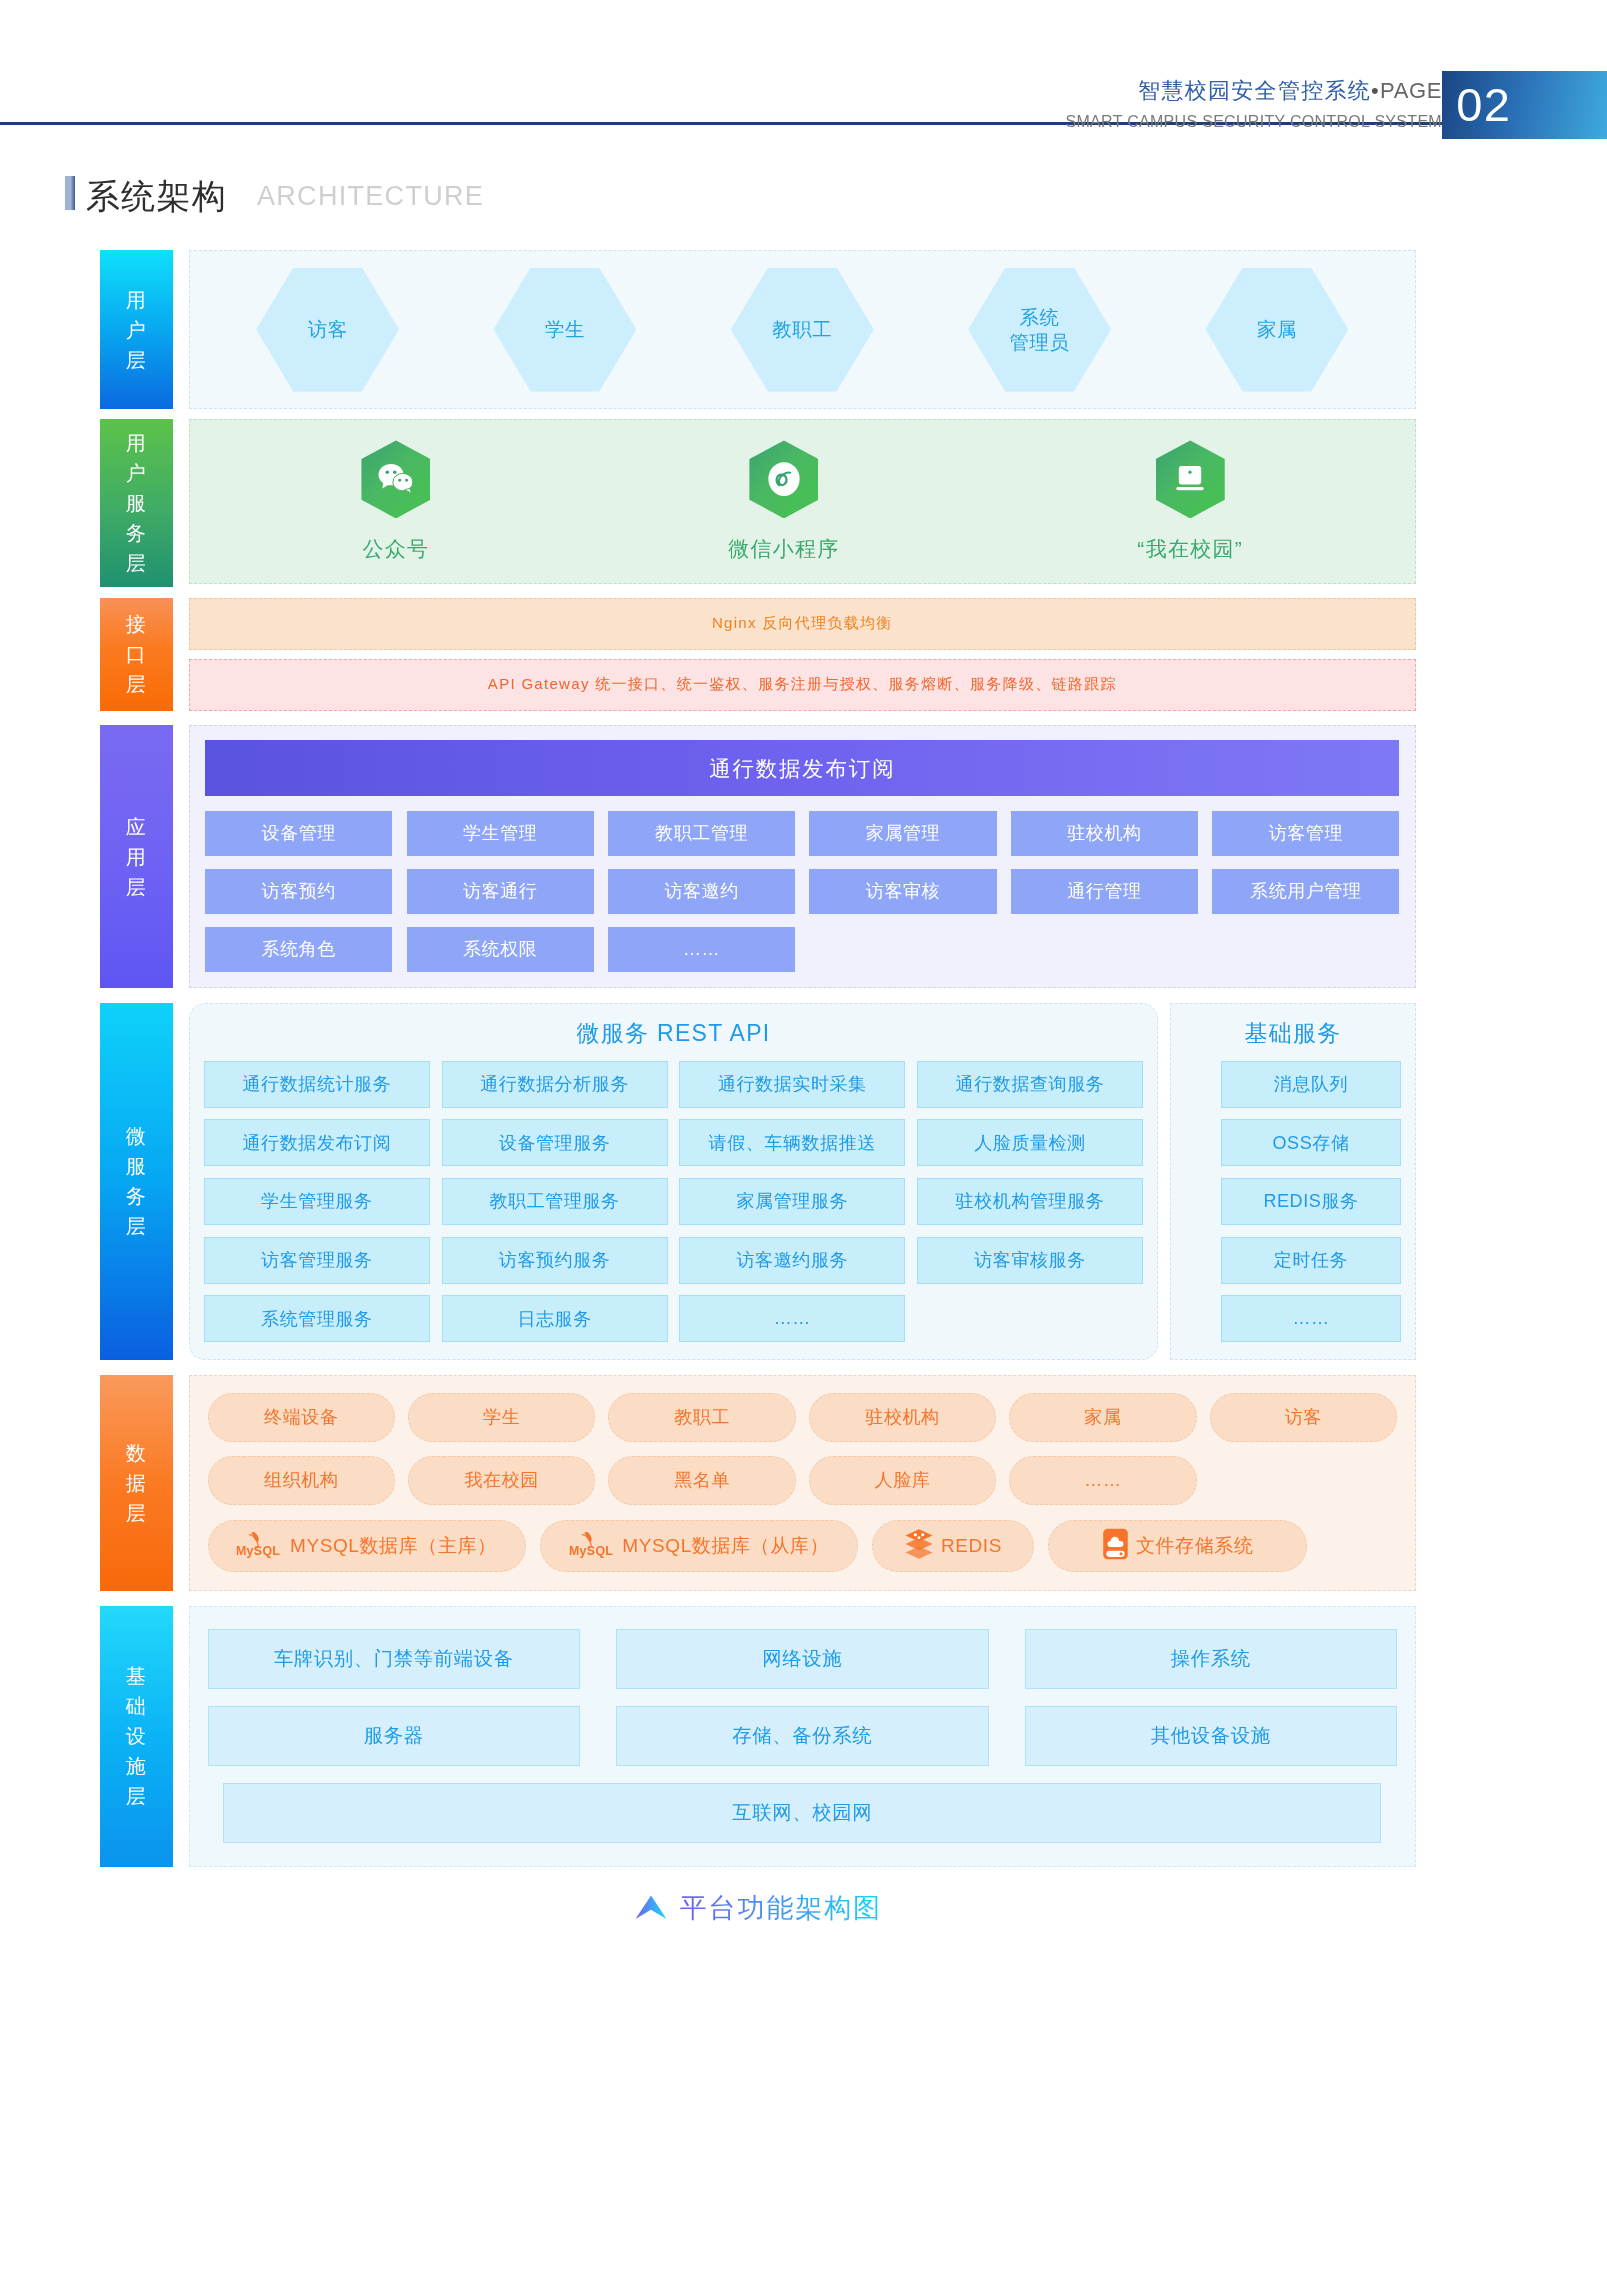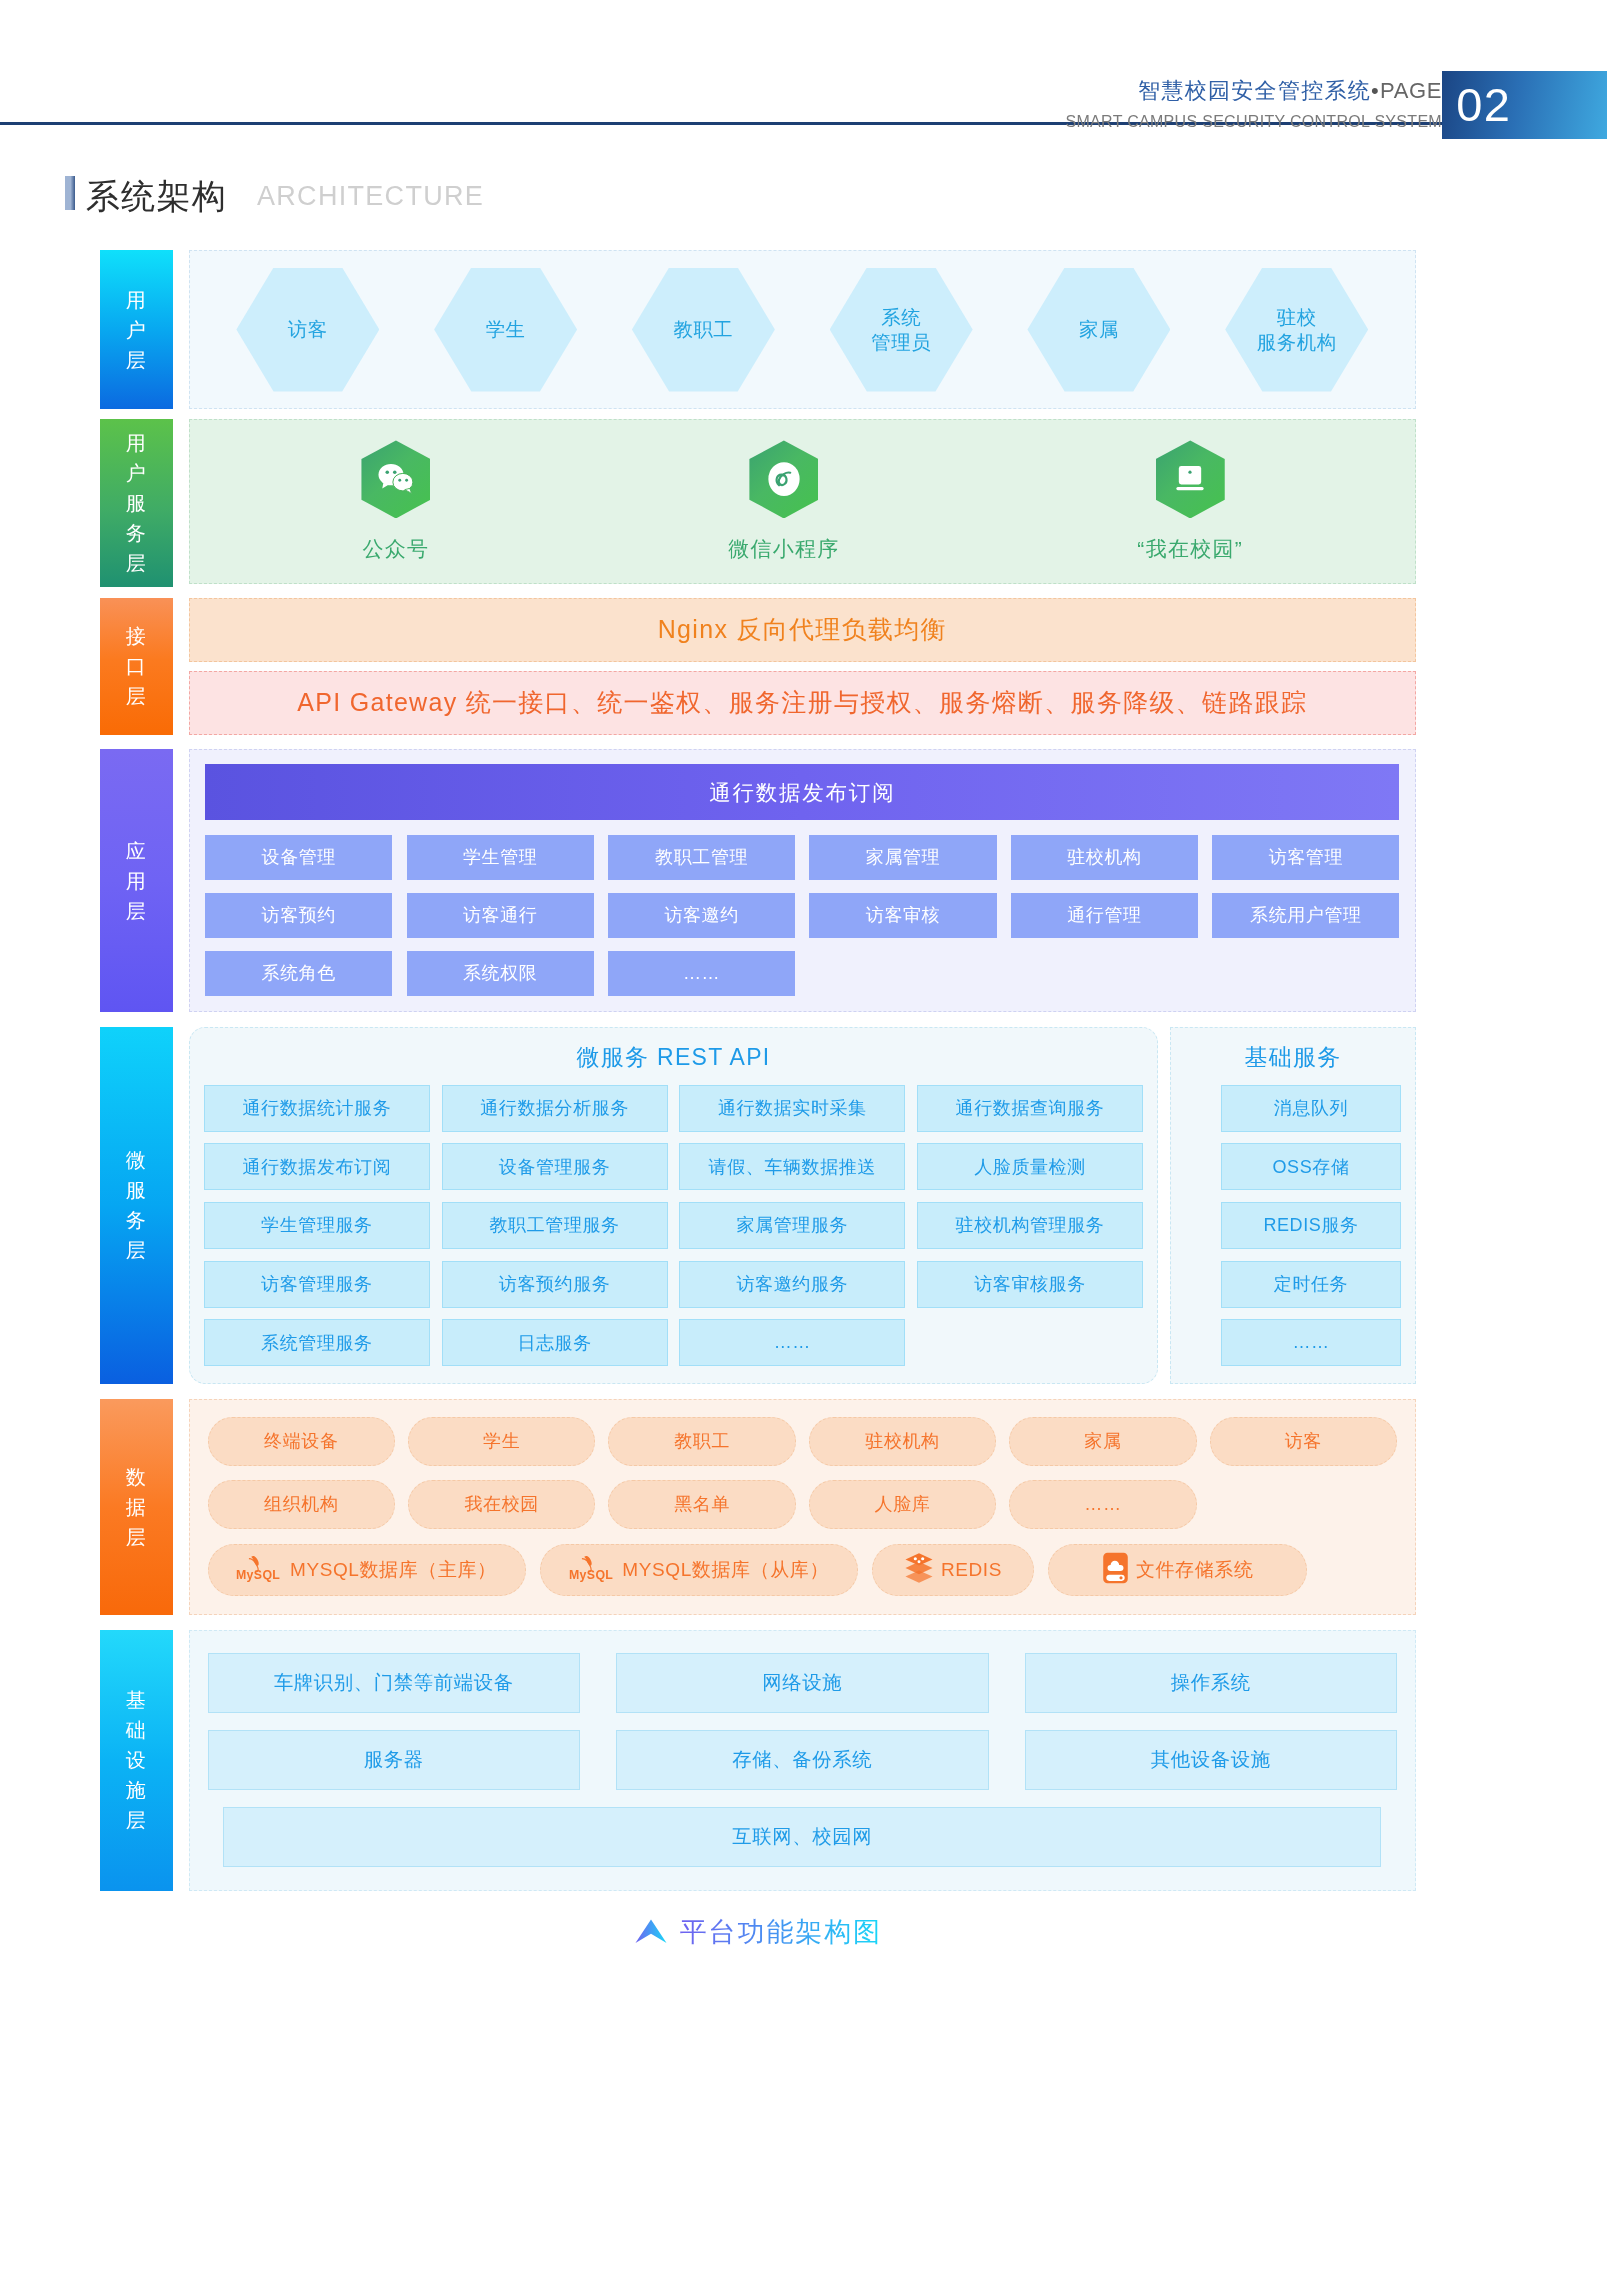--- a/index.html
+++ b/index.html
@@ -100,22 +100,22 @@
     width: 69px; height: 78px;
     background: linear-gradient(135deg, #3aa271 0%, #49b863 45%, #46c24e 100%);
     clip-path: polygon(50% 0%, 100% 24%, 100% 76%, 50% 100%, 0% 76%, 0% 24%);
     display: flex; align-items: center; justify-content: center;
   }
   .usvc-cap { margin-top: 17px; font-size: 21px; color: #3aa96e; letter-spacing: 1.3px; }
 
   
   .iface-body { }
   .iface-box {
-    height: 64px; display: flex; align-items: center; justify-content: center;
-    font-size: 25px; letter-spacing: 1.3px;
+    height: 52px; display: flex; align-items: center; justify-content: center;
+    font-size: 15px; letter-spacing: 1.3px;
   }
   .iface-nginx { color: #f0821e; margin-bottom: 9px; }
   .iface-api   { color: #f0662e; }
 
   
   .app-body { padding: 14.3px 15.6px 15.6px; }
   .app-banner {
     height: 56px; background: linear-gradient(90deg, #5a53e0 0%, #6f63ef 50%, #7f78f5 100%);
     color: #fff; font-size: 21.4px; letter-spacing: 1.9px;
     display: flex; align-items: center; justify-content: center; margin-bottom: 14.3px;
@@ -228,25 +228,20 @@
           <div class="hex-label">教职工</div>
         </div>
         <div class="hexwrap">
           <div class="hex"></div>
           <div class="hex-label multiline" style="white-space:pre-line">系统
 管理员</div>
         </div>
         <div class="hexwrap">
           <div class="hex"></div>
           <div class="hex-label">家属</div>
-        </div>
-        <div class="hexwrap">
-          <div class="hex"></div>
-          <div class="hex-label multiline" style="white-space:pre-line">驻校
-服务机构</div>
         </div>
       </div>
     </div>
   </div>
 
   <div class="gap-12"></div>
 
   <div class="layer-row">
     <div class="layer-strip strip-green">
       <span>用</span>

